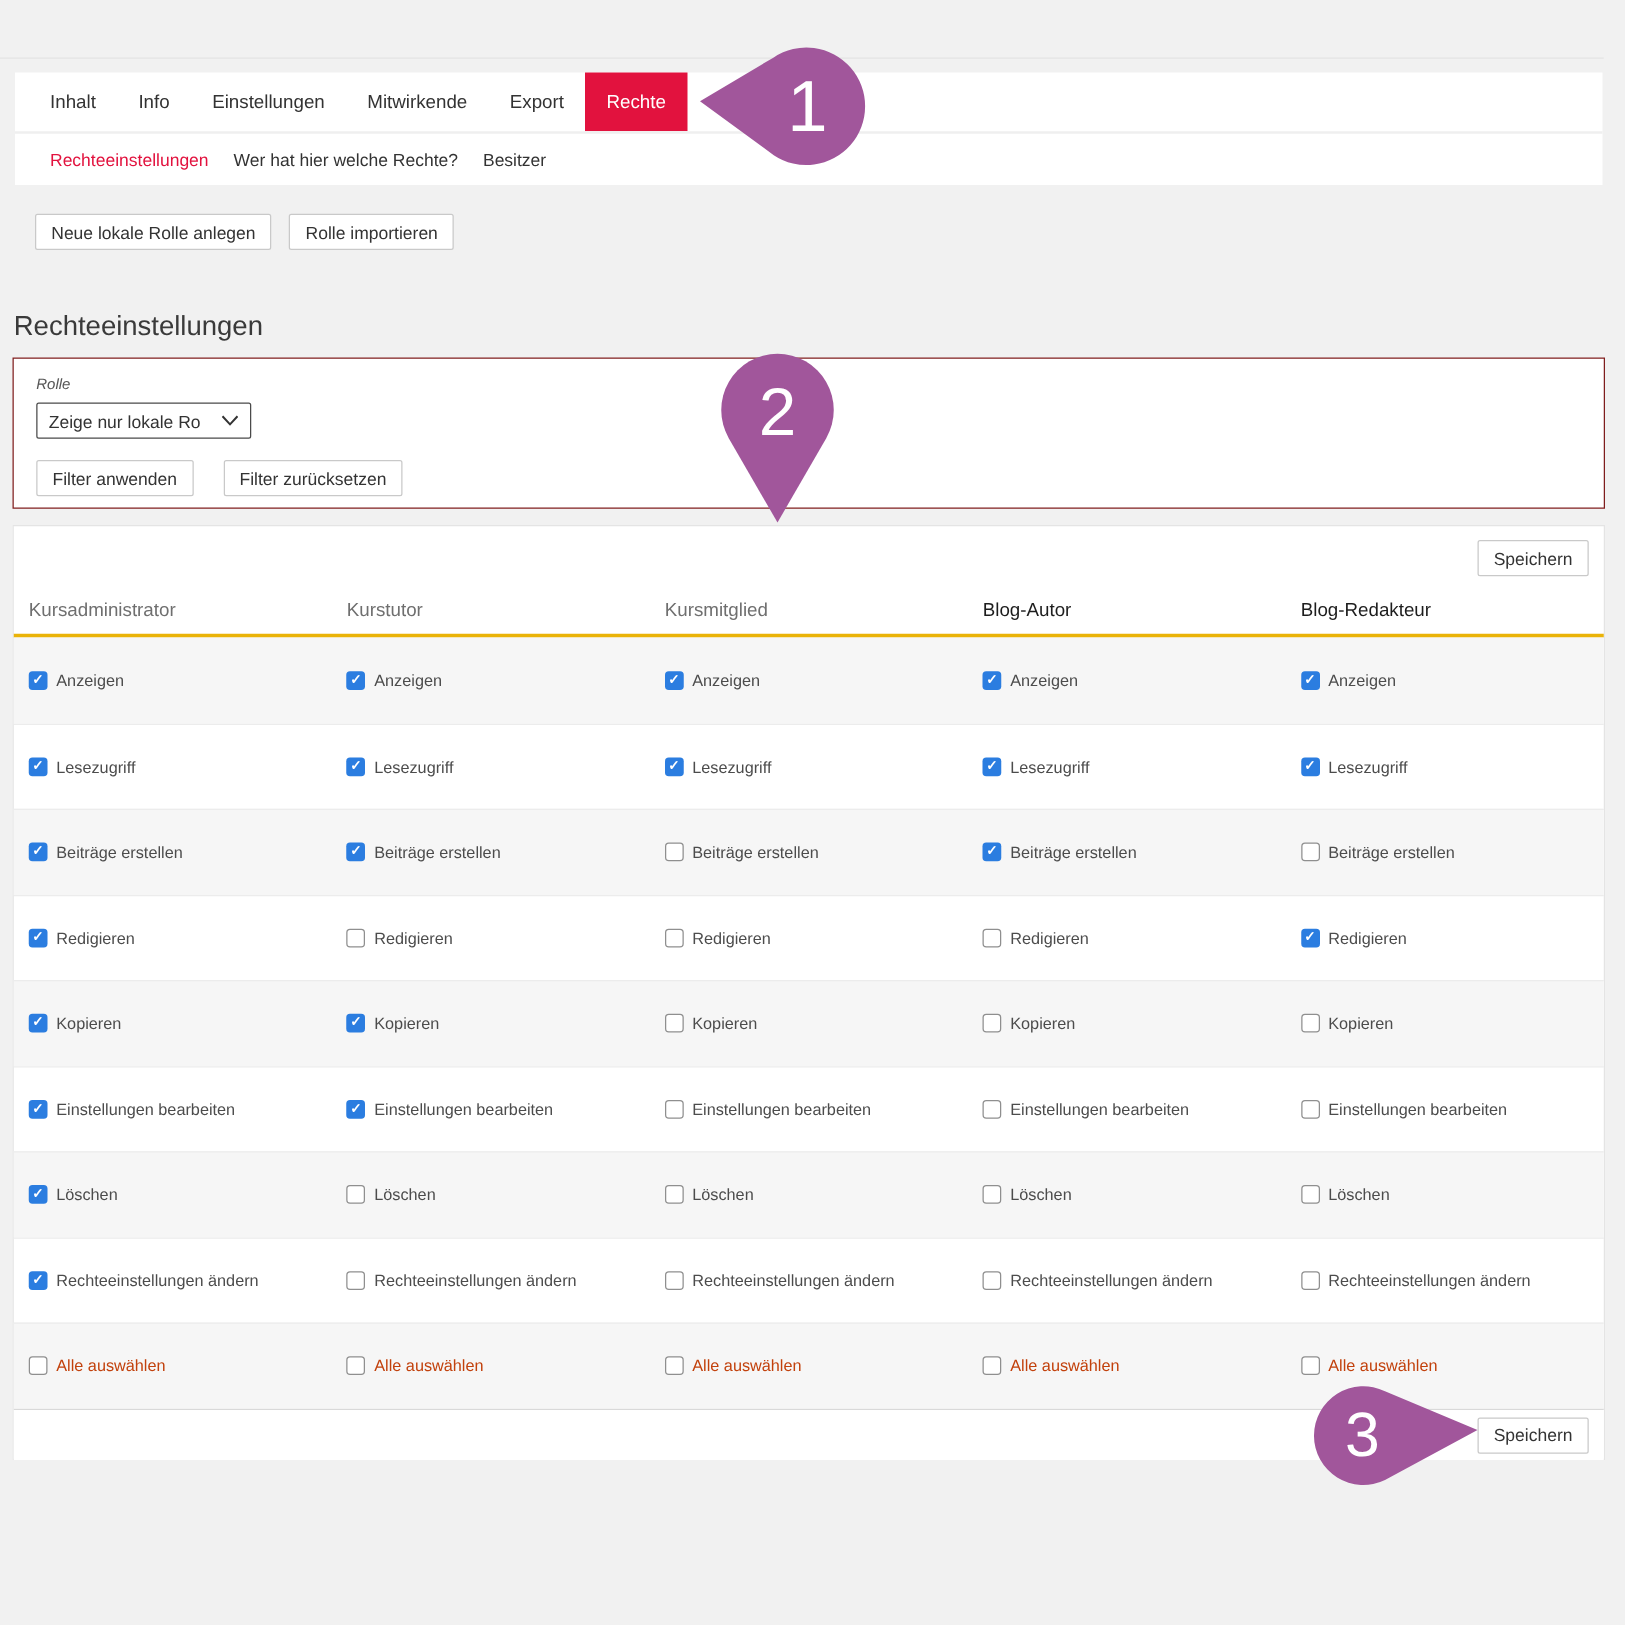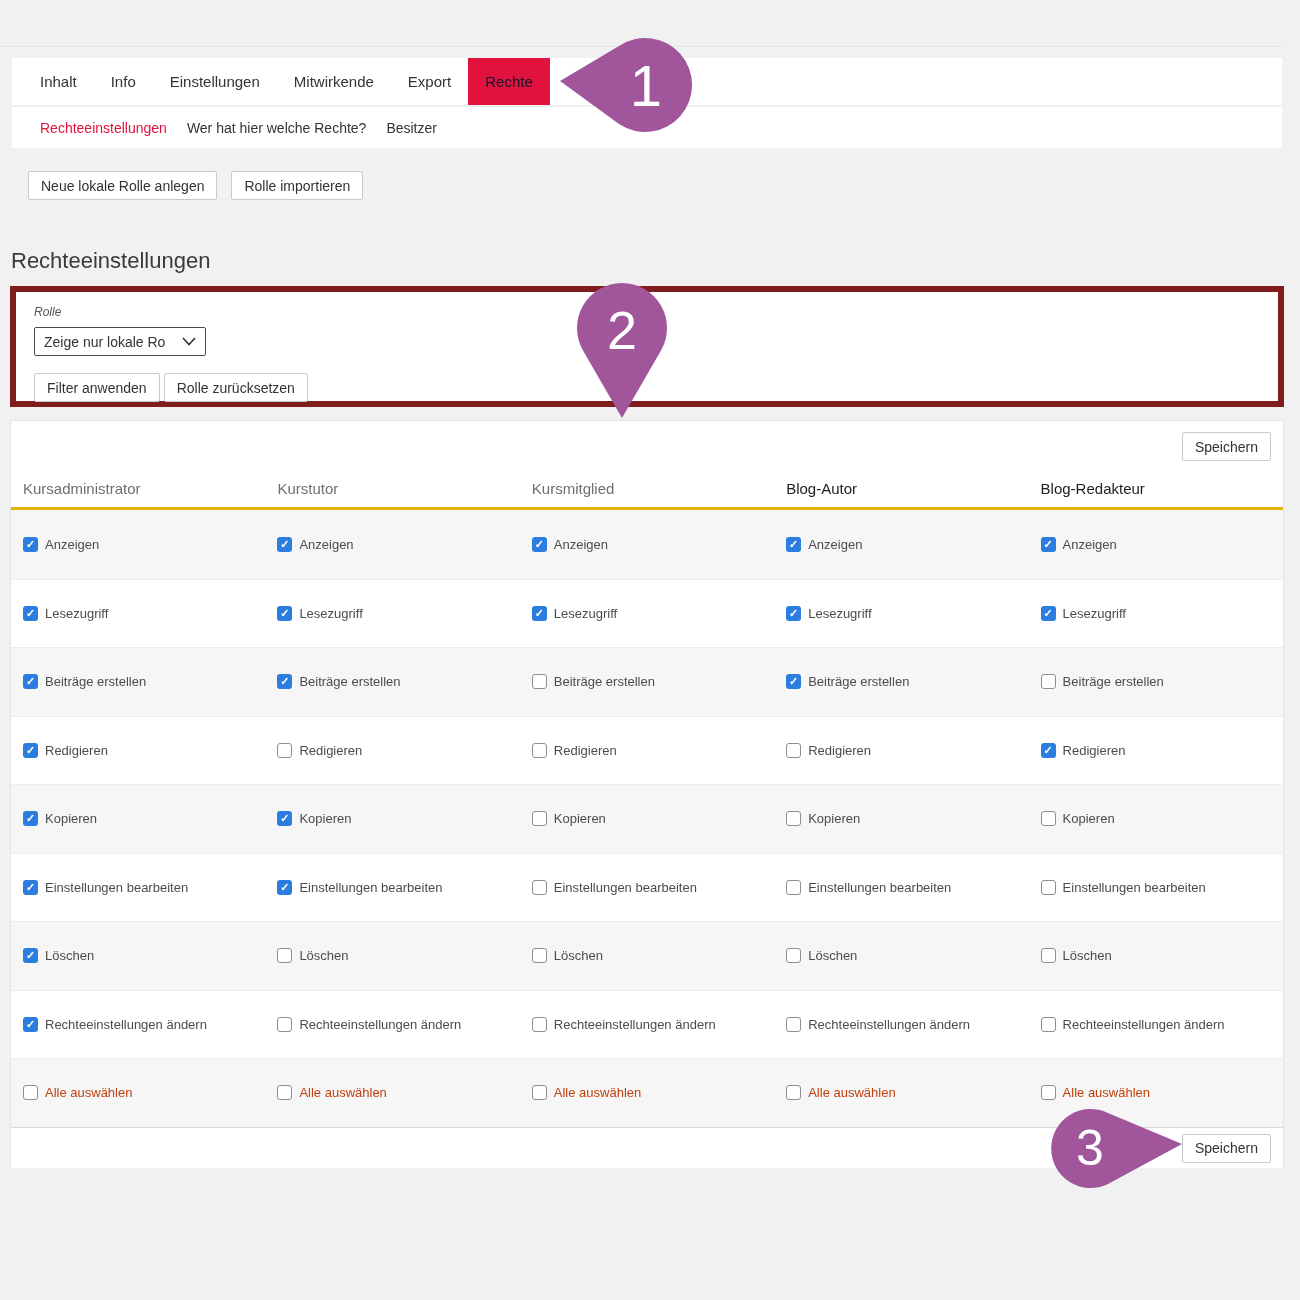--- a/index.html
+++ b/index.html
@@ -21,21 +21,21 @@
   .top-divider{position:absolute;left:0;top:18px;width:1283px;height:1px;background:#e4e4e4;}
 
   
   .tabbar{
     position:absolute;left:12px;top:30px;width:1270px;height:47px;
     background:#fff;display:flex;align-items:stretch;padding-left:11px;
   }
   .tab{
     display:flex;align-items:center;padding:0 17px;font-size:15px;color:#333;cursor:pointer;
   }
-  .tab.active{background:var(--red);color:#0f172a;}
+  .tab.active{background:var(--red);color:#ffffff;}
 
   
   .subnav{
     position:absolute;left:12px;top:77px;width:1270px;height:43px;
     background:#fff;border-top:2px solid #efefef;
     display:flex;align-items:center;padding-left:18px;
   }
   .subnav-item{padding:0 10px;font-size:14px;color:#333;cursor:pointer;}
   .subnav-item.active{color:var(--red);}
 
@@ -46,31 +46,31 @@
     height:29px;padding:12px 12px;background:#fff;border:1px solid #c9c9c9;border-radius:2px;
     font-family:"Liberation Sans",sans-serif;font-size:14px;color:#333;cursor:pointer;white-space:nowrap;
   }
 
   
   .page-title{position:absolute;left:11px;top:220px;font-size:22px;font-weight:400;color:#3a3a3a;}
 
   
   .filter-card{
     position:absolute;left:10px;top:258px;width:1274px;height:121px;
-    background:#fff;border:6px solid #7f1d1d;
+    background:#fff;border:1px solid #7f1d1d;
   }
   .filter-label{position:absolute;left:18px;top:13px;font-size:12px;font-style:italic;color:#555;}
   .select{
     position:absolute;left:18px;top:35px;width:172px;height:29px;
     background:#fff;border:1px solid #4a4a4a;border-radius:2px;
     display:flex;align-items:center;justify-content:space-between;
     padding:0 9px;font-size:14px;color:#333;cursor:pointer;
   }
   .select svg{flex:0 0 auto;}
-  .filter-buttons{position:absolute;left:18px;top:81px;display:flex;gap:4px;}
+  .filter-buttons{position:absolute;left:18px;top:81px;display:flex;gap:24px;}
 
   
   .table-card{
     position:absolute;left:10px;top:392px;width:1274px;height:748px;
     background:#fff;border:1px solid #e4e4e4;
   }
   .table-toolbar{position:relative;height:48px;}
   .table-toolbar .btn{position:absolute;right:12px;top:11px;}
   .thead{
     display:grid;grid-template-columns:repeat(5,1fr);height:41px;align-items:center;
@@ -137,21 +137,21 @@
   <section class="filter-card">
     <div class="filter-label">Rolle</div>
     <div class="select">
       <span>Zeige nur lokale Ro</span>
       <svg width="14" height="9" viewBox="0 0 14 9">
         <polyline points="1,1 7,7.5 13,1" fill="none" stroke="#333" stroke-width="1.6"></polyline>
       </svg>
     </div>
     <div class="filter-buttons">
       <button class="btn">Filter anwenden</button>
-      <button class="btn">Rolle zurücksetzen</button>
+      <button class="btn">Filter zurücksetzen</button>
     </div>
   </section>
 
   <section class="table-card">
     <div class="table-toolbar">
       <button class="btn">Speichern</button>
     </div>
     <div class="thead" id="thead">
         <div class="th">Kursadministrator</div>
         <div class="th">Kurstutor</div>

